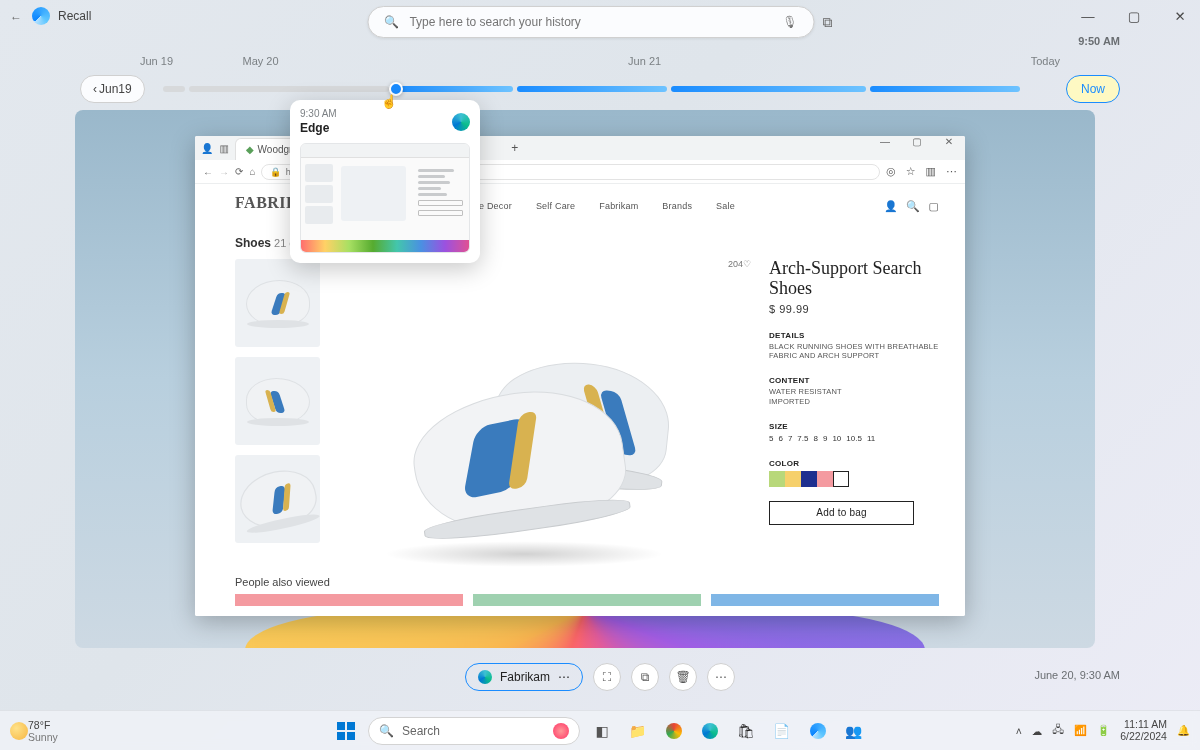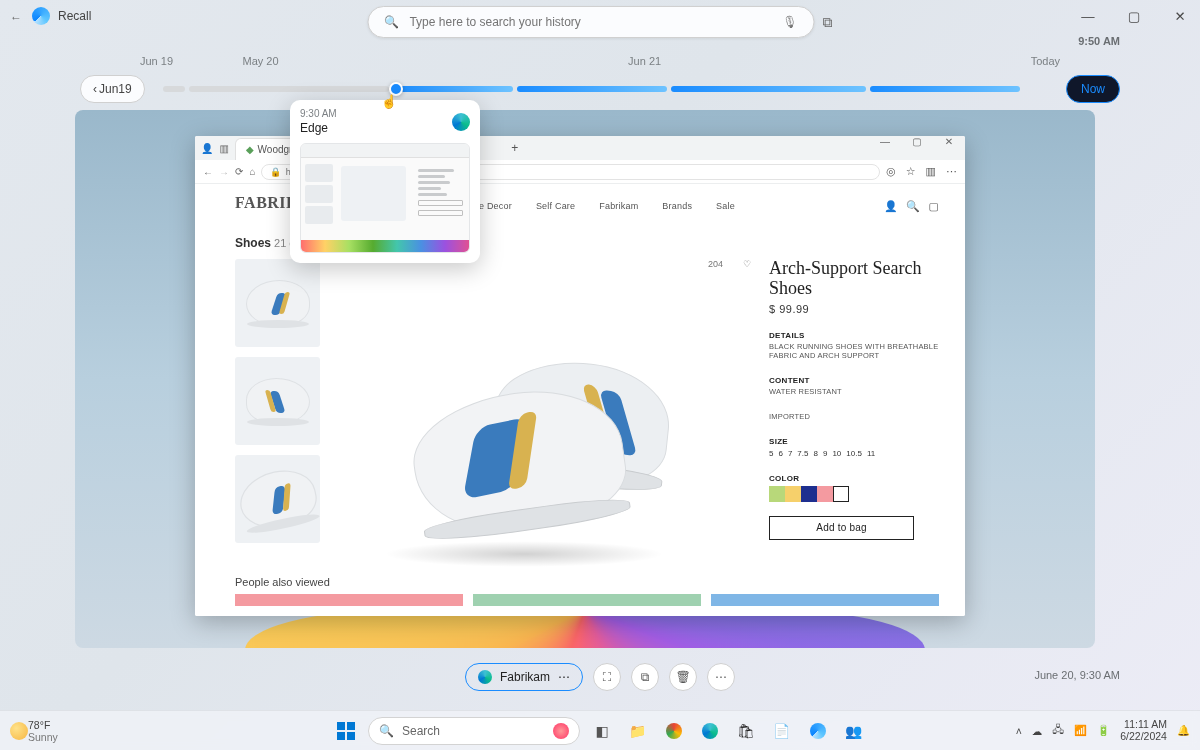--- a/index.html
+++ b/index.html
@@ -65,41 +65,41 @@
   .seg {
     height:6px; border-radius:3px; background:#d7d9db;
   }
   .seg.blue {
     background: linear-gradient(90deg,#1a8cff,#6ec3ff);
   }
   .now-chip {
     height:28px; padding:0 14px;
     border:1px solid #1a8cff; border-radius:14px;
     color:#1a8cff; font-size:12px; display:flex; align-items:center;
-    background:#0f172a;
+    background:#fef9c3;
   }
   .tl-time { position:absolute; right:0; top:-20px; font-size:11px; color:#6a6e72;font-weight:bold; }
 
   .playhead {
     position:absolute; width:14px; height:14px; border-radius:50%;
     background:#1a8cff; border:2.5px solid #fff;
     box-shadow:0 1px 4px rgba(0,0,0,0.25);
   }
 
   
   #tl-tooltip {
     position:absolute; left:290px; top:100px; width:190px;
     background:#fff; border-radius:10px;
     box-shadow:0 6px 24px rgba(0,0,0,0.22);
     padding:8px 10px 10px 10px;
     z-index:50;
   }
   .tt-head { display:flex; justify-content:space-between; align-items:center; }
   .tt-head .sub { font-size:10px; color:#7c8084; }
-  .tt-head .title { font-size:12px; font-weight:400; margin-top:2px; }
+  .tt-head .title { font-size:12px; font-weight:700; margin-top:2px; }
   .edge-logo {
     width:18px; height:18px; border-radius:50%;
     background: conic-gradient(#3ec1d3,#0bbd8b 120deg,#0078d4 240deg,#3ec1d3);
   }
   .tt-thumb {
     margin-top:8px; width:100%; height:110px; border-radius:6px;
     border:1px solid #e4e6e8; background:#fafafa; position:relative; overflow:hidden;
   }
   .tt-thumb .mini-chrome { height:14px; background:#f1f3f4; border-bottom:1px solid #e0e0e0; }
   .tt-thumb .left-col { position:absolute; left:4px; top:20px; width:28px; }
@@ -169,21 +169,21 @@
   .breadcrumb { font-family:"Times New Roman",serif; font-size:12px; margin-top:4px; color:#333; }
   .breadcrumb span.sub { color:#888; font-size:11px; }
 
   .product-row { display:flex; margin-top:8px; gap:14px; height:305px; }
   .thumbs { width:85px; display:flex; flex-direction:column; gap:10px; }
   .thumb {
     width:85px; height:88px; background:#eef1f4; border-radius:3px;
     display:flex; align-items:center; justify-content:center;
   }
   .main-img-col { flex:1; position:relative; }
-  .likes { position:absolute; right:4px; top:0; font-size:9px; color:#777; display:flex; gap:20px; align-items:center;}
+  .likes { position:absolute; right:4px; top:0; font-size:9px; color:#777; display:flex; gap:0; align-items:center;}
   .shoe-stage { position:absolute; left:20px; top:14px; width:330px; height:288px; }
   .info-col { width:170px; padding-top:0px; }
   .ptitle { font-family:"Times New Roman",serif; font-size:18px; line-height:1.1; }
   .price  { font-size:11px; letter-spacing:0.5px; color:#333; margin-top:4px;}
   .dhead  { font-size:8px; font-weight:700; text-transform:uppercase; letter-spacing:0.3px; margin-top:16px; }
   .dtext  { font-size:7.5px; color:#555; text-transform:uppercase; letter-spacing:0.2px; margin-top:2px;}
   .sizes  { display:flex; gap:5px; font-size:8px; margin-top:3px; color:#333; }
   .swatches { display:flex; gap:0; margin-top:3px; }
   .swatch { width:16px; height:16px; }
   .swatch.outlined { border:1px solid #222; }
@@ -477,21 +477,21 @@
 
         <div class="info-col">
           <div class="ptitle">Arch-Support Search Shoes</div>
           <div class="price">$ 99.99</div>
 
           <div class="dhead">DETAILS</div>
           <div class="dtext">BLACK RUNNING SHOES WITH BREATHABLE FABRIC AND ARCH SUPPORT</div>
 
           <div class="dhead">CONTENT</div>
           <div class="dtext">WATER RESISTANT</div>
-          <div class="dtext" style="margin-top:16px">IMPORTED</div>
+          <div class="dtext" style="margin-top:1px">IMPORTED</div>
 
           <div class="dhead">SIZE</div>
           <div class="sizes">
             <span>5</span>
               <span>6</span>
             <span>7</span>
               <span>7.5</span>
             <span>8</span>
               <span>9</span>
             <span>10</span>

